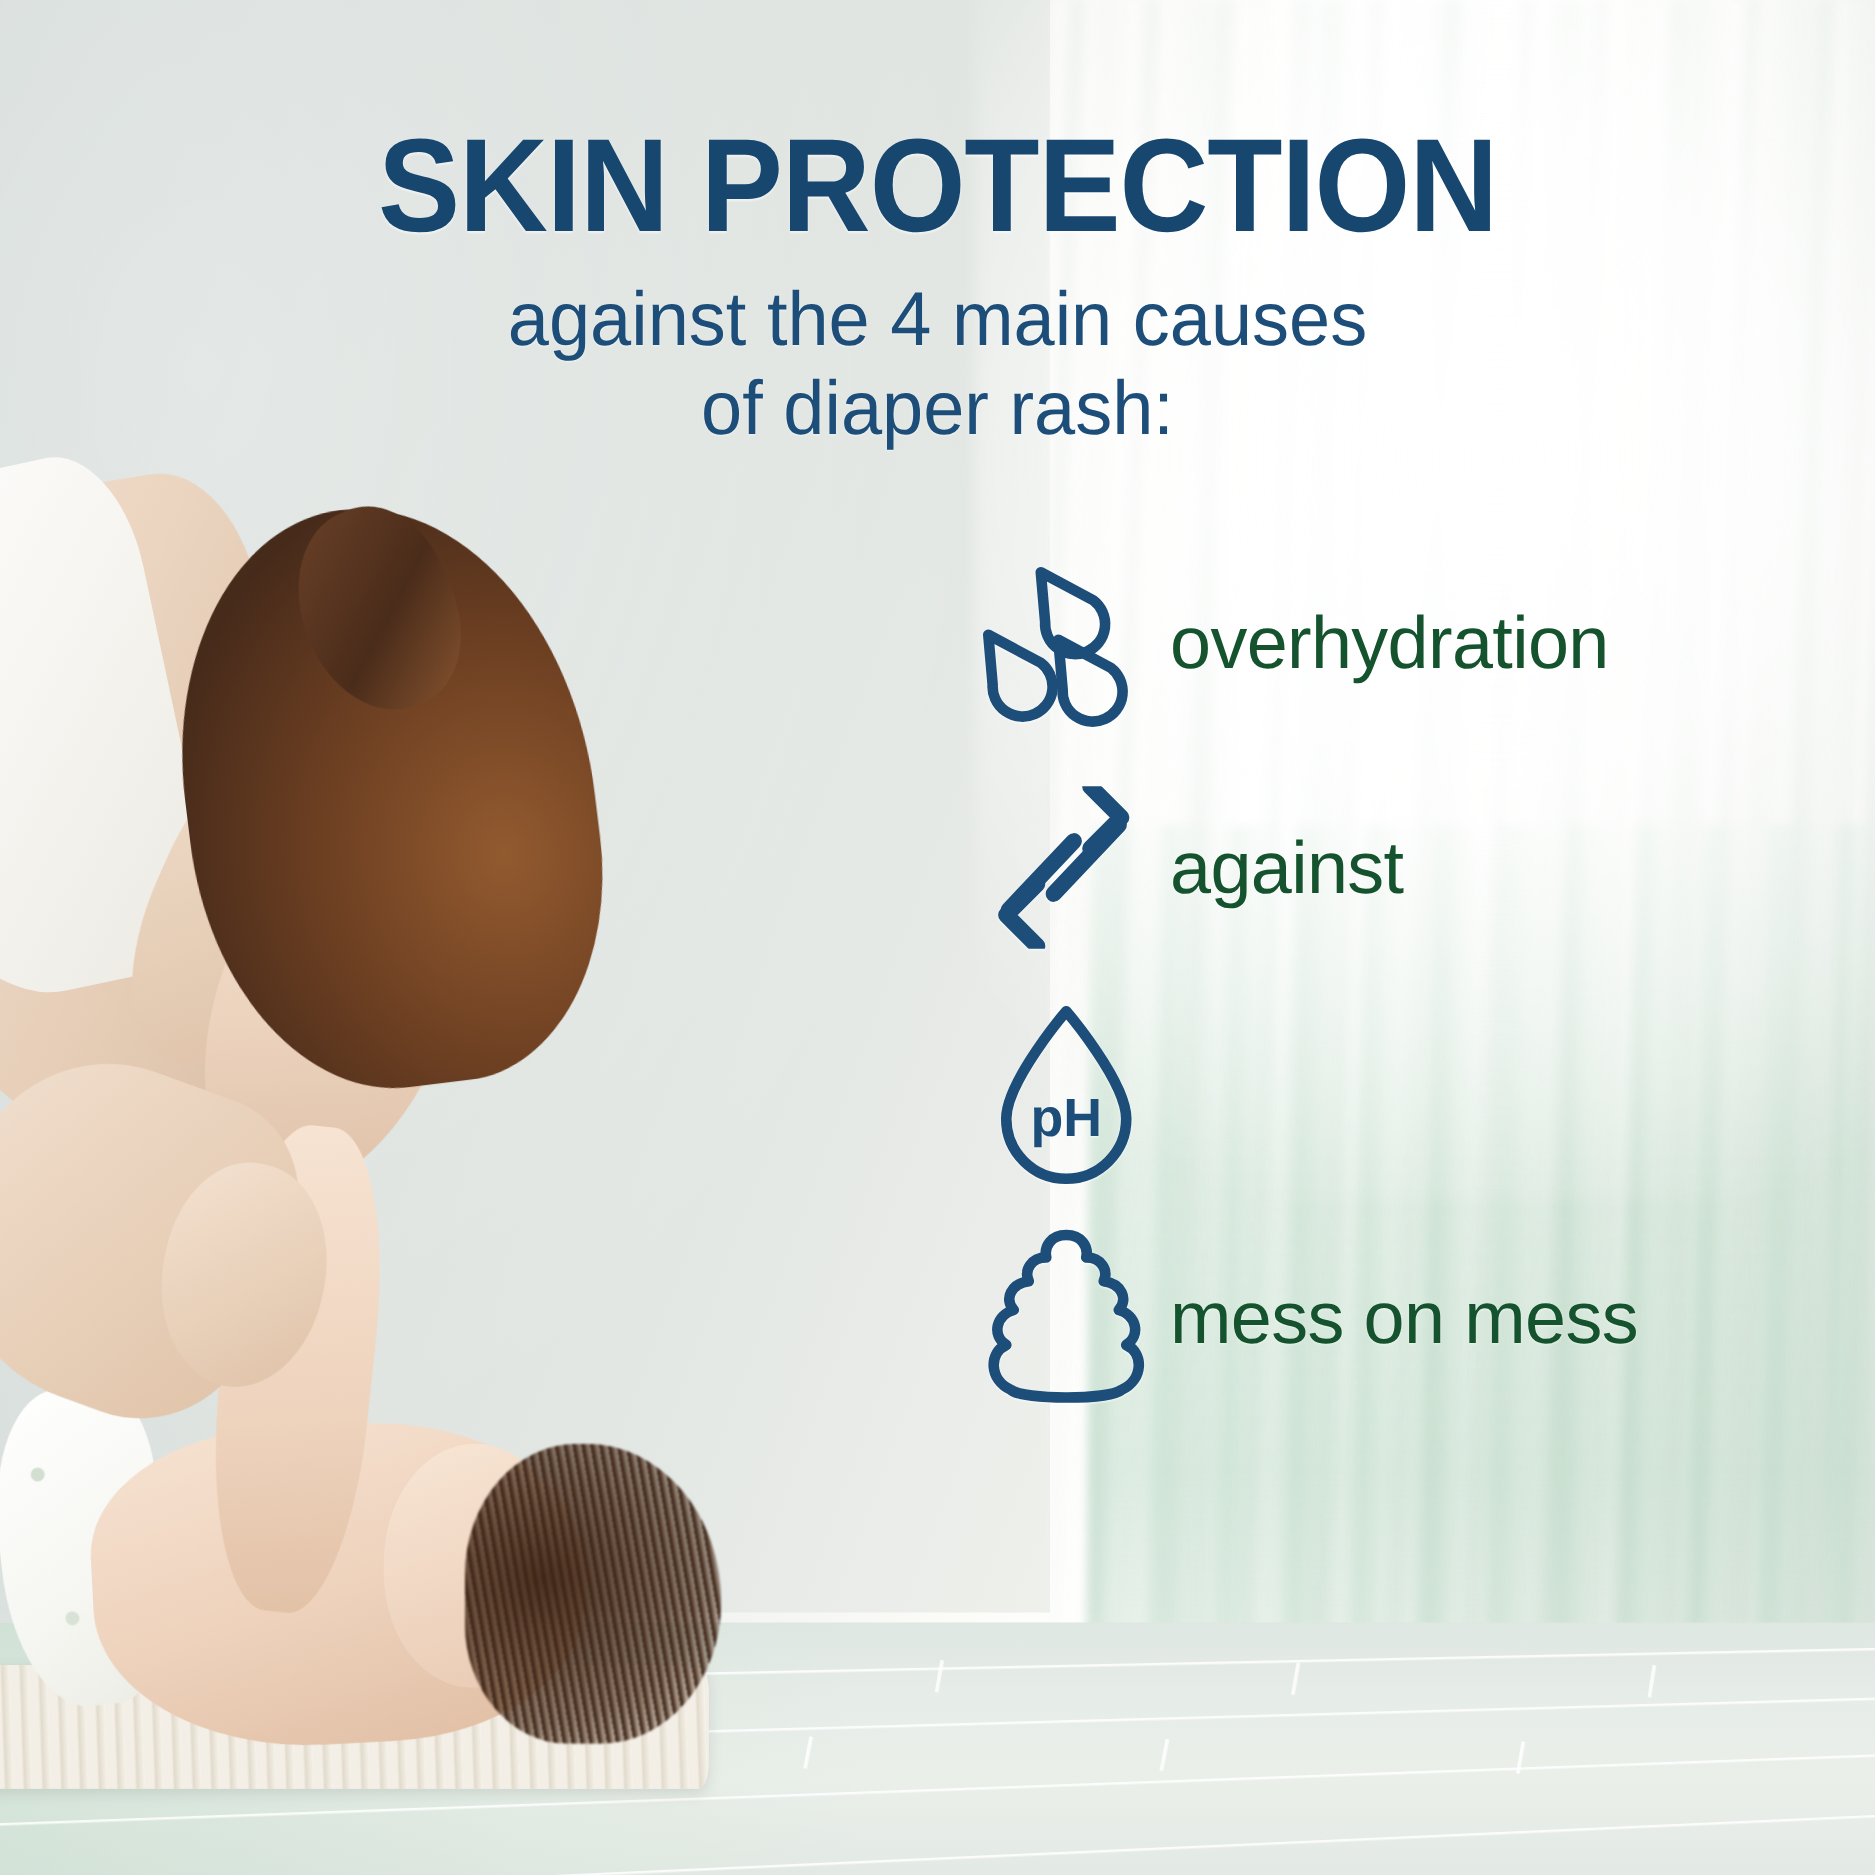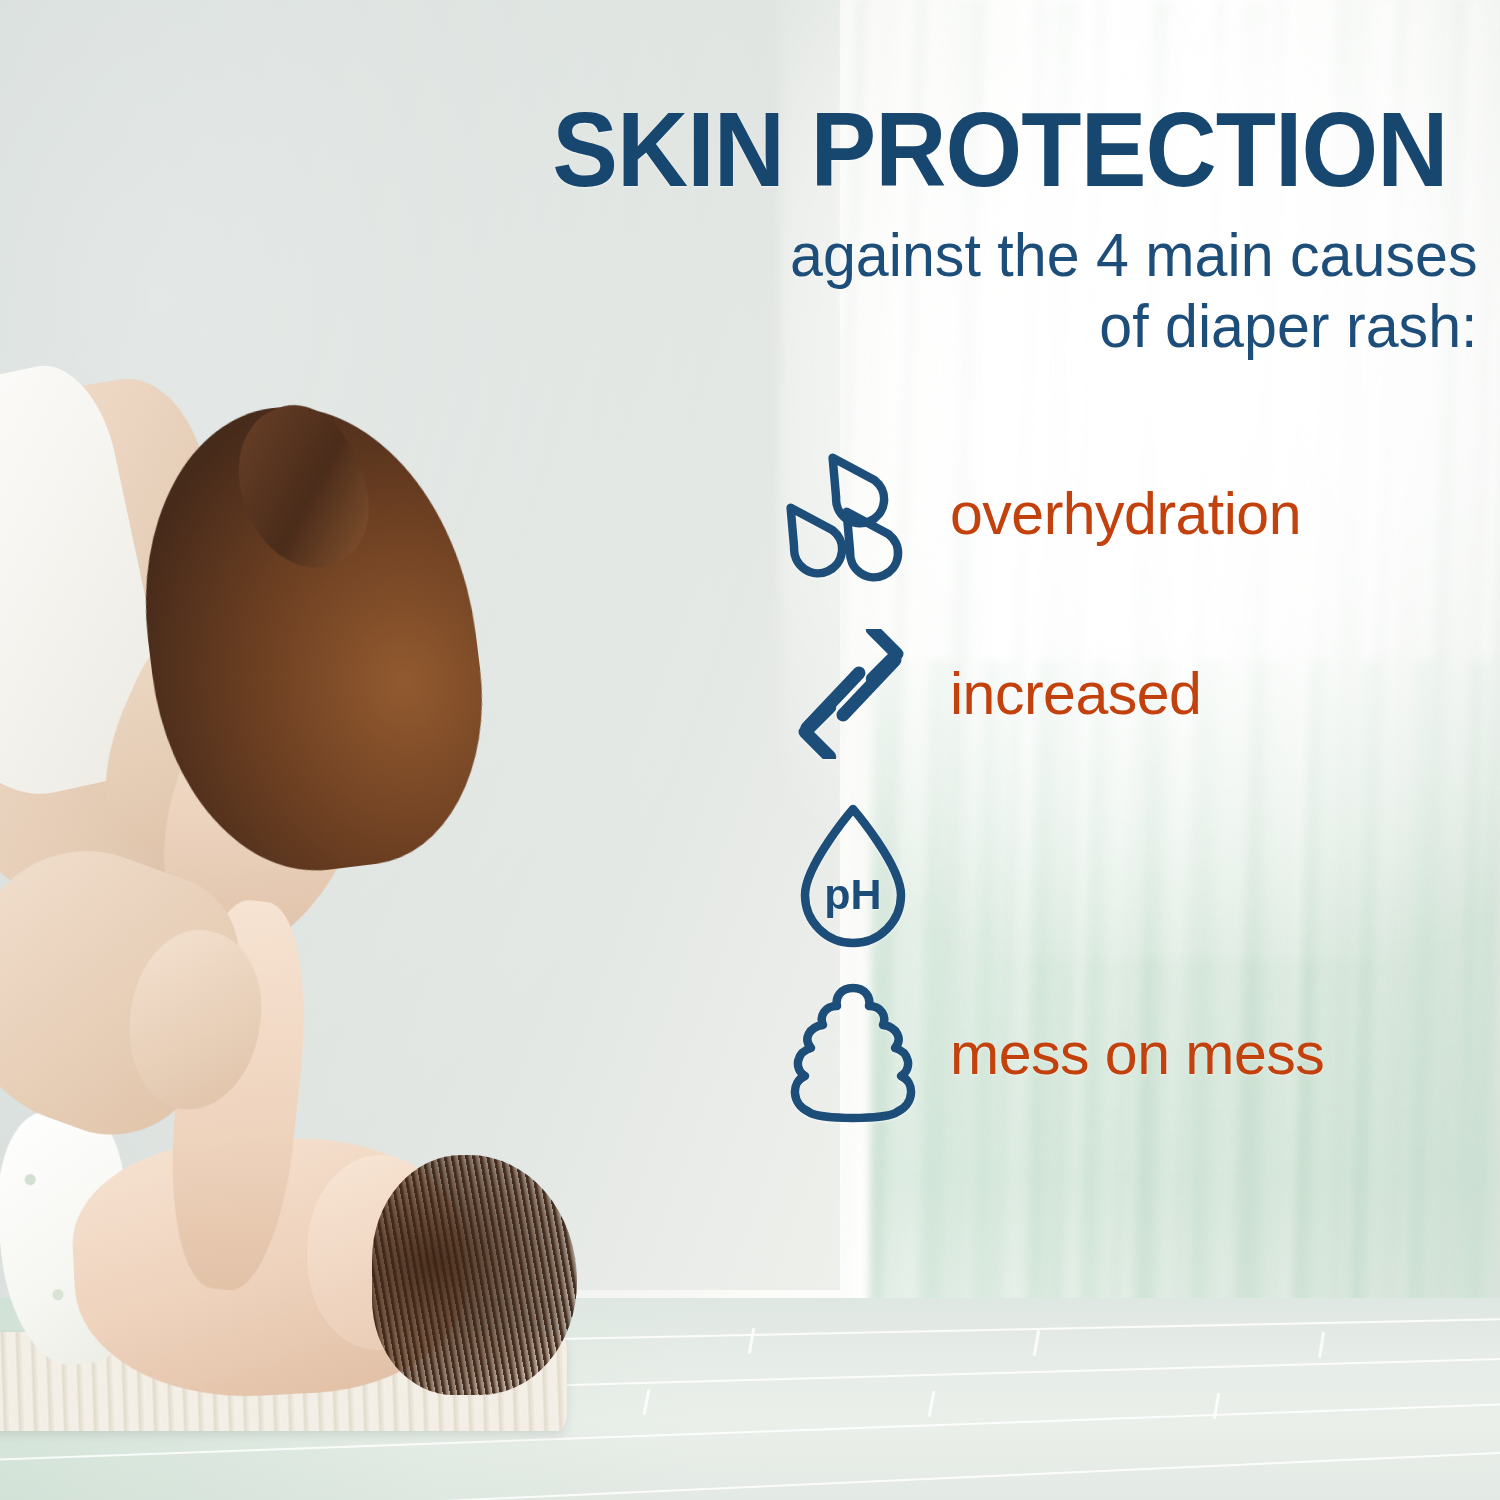--- a/index.html
+++ b/index.html
@@ -206,21 +206,21 @@
       radial-gradient(circle at 62% 52%, rgba(176,200,176,.48) 0 6px, rgba(0,0,0,0) 7px),
       radial-gradient(circle at 40% 72%, rgba(176,200,176,.42) 0 5px, rgba(0,0,0,0) 6px),
       linear-gradient(150deg,#ffffff 0%, #f6f7f2 60%, #eaece4 100%);
     border-radius:44% 30% 38% 46%;
     transform:rotate(-6deg);
     filter:blur(.3px);
   }
 
   
   .headline-wrap{
-    position:absolute;left:0;top:96px;width:100%;text-align:right;
+    position:absolute;left:0;top:96px;width:100%;text-align:center;
     pointer-events:none;
   }
   .headline{
     font-family:"Liberation Sans", sans-serif;
     font-weight:700;
     font-size:106px;
     line-height:1.0;
     letter-spacing:-1px;
     color:#17466f;
     transform:scaleX(.93);
@@ -248,25 +248,25 @@
   }
   .feature-icon{
     width:150px;min-width:150px;height:150px;
     display:flex;align-items:center;justify-content:center;
   }
   .feature-icon svg{display:block;filter:drop-shadow(0 1px 1px rgba(255,255,255,.65));}
   .feature-label{
     font-family:"Liberation Sans", sans-serif;
     font-size:59px;
     font-weight:400;
-    color:#c2410c;
+    color:#14532d;
     letter-spacing:-.5px;
     white-space:nowrap;
     text-shadow:0 1px 2px rgba(255,255,255,.5);
-    margin-left:22px;
+    margin-left:8px;
   }
 </style>
 </head>
 <body>
 
 <div id="stage">
 
   <div class="bg-base"></div>
   <div class="wall-left"></div>
   <div class="wall-left-soft"></div>
@@ -336,21 +336,21 @@
       <div class="feature-icon">
         <svg width="140" height="130" viewBox="0 0 140 130" fill="none" stroke="#1d4d79" stroke-width="13" stroke-linecap="round" stroke-linejoin="round">
 
           <line x1="60" y1="86" x2="112" y2="31"></line>
           <polyline points="79,25 114,25 114,60" transform="rotate(45 114 25)"></polyline>
 
           <line x1="76" y1="44" x2="24" y2="99"></line>
           <polyline points="22,68 22,103 57,103" transform="rotate(45 22 103)"></polyline>
         </svg>
       </div>
-      <div class="feature-label">increased</div>
+      <div class="feature-label">against</div>
     </div>
 
     <div class="feature-row">
       <div class="feature-icon">
         <svg width="128" height="150" viewBox="0 0 128 150" fill="none">
           <path d="M64 10 C64 10 112 66 112 96 A48 48 0 1 1 16 96 C16 66 64 10 64 10 Z" stroke="#1d4d79" stroke-width="8.5" stroke-linejoin="round"></path>
           <text x="64" y="110" text-anchor="middle" font-family="Liberation Sans, sans-serif" font-size="43" font-weight="600" fill="#1d4d79">pH</text>
         </svg>
       </div>
     </div>

